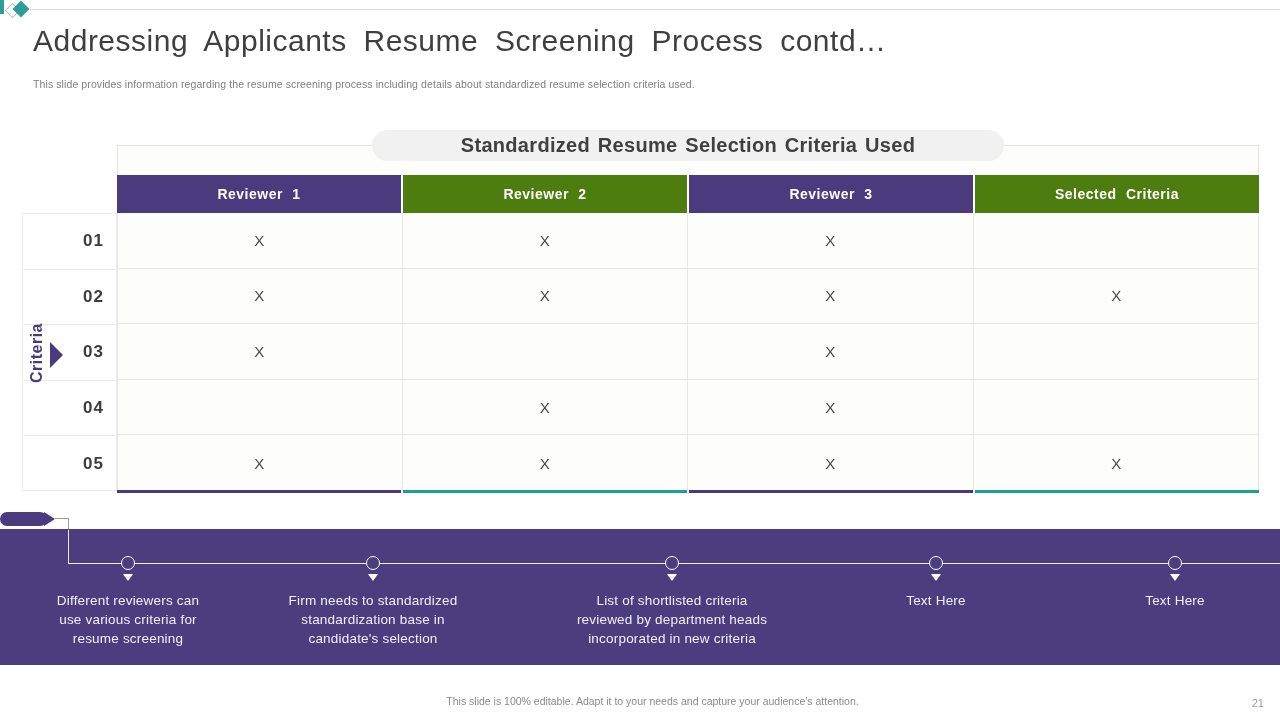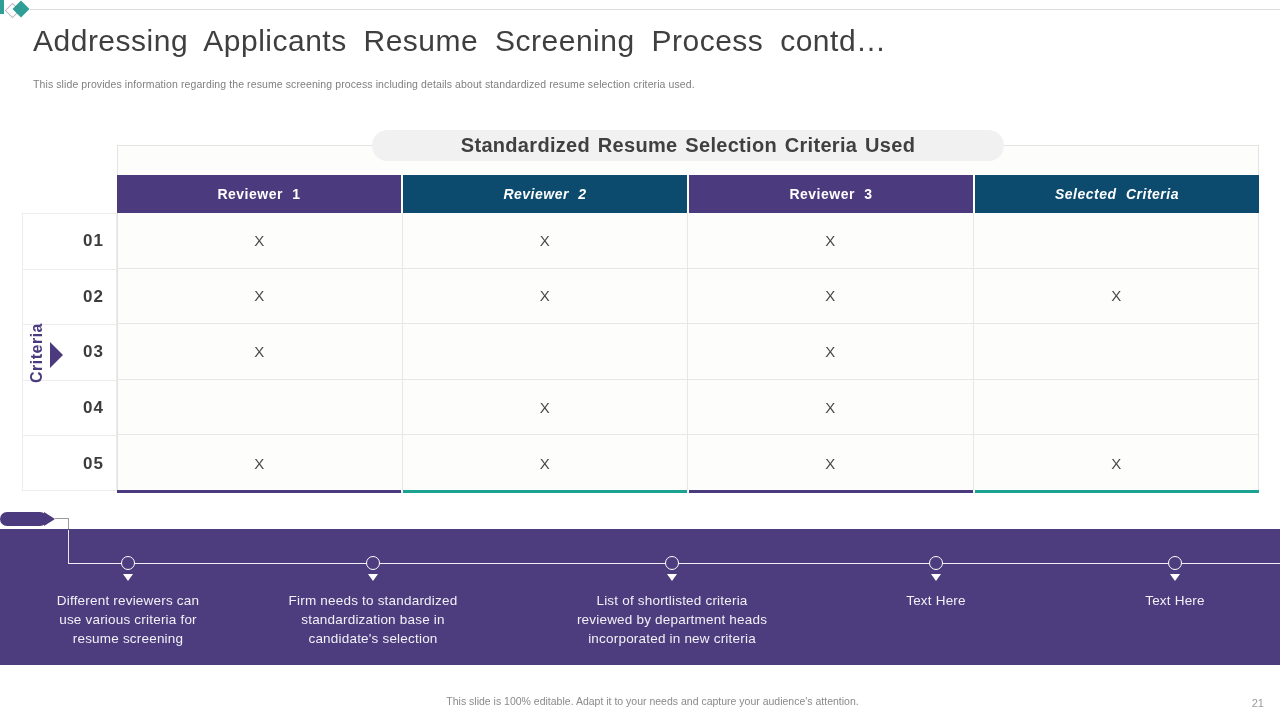--- a/index.html
+++ b/index.html
@@ -16,21 +16,21 @@
   
   .title { position:absolute; left:33px; top:24px; font-size:30px; color:#3f3f3f; letter-spacing:0.5px; word-spacing:8px; }
   .subtitle { position:absolute; left:33px; top:78px; font-size:10.5px; color:#7f7f7f; letter-spacing:0.1px; }
   
   .table-frame { position:absolute; left:117px; top:145px; width:1142px; height:348px; border:1px solid #e3e3e3; background:#fdfdfb; }
   .caption-pill { position:absolute; left:372px; top:130px; width:632px; height:31px; background:#f1f1f1; border-radius:16px;
     display:flex; align-items:center; justify-content:center; font-size:20px; font-weight:bold; color:#404040; letter-spacing:0.3px; word-spacing:2px; z-index:3; }
   .hcell { position:absolute; top:175px; width:284px; height:38px; display:flex; align-items:center; justify-content:center;
     color:#ffffff; font-weight:bold; font-size:14px; letter-spacing:0.5px; word-spacing:5px; z-index:2; }
   .hcell.purple { background:#4b3a7e; }
-  .hcell.teal { background:#0c4a6e;font-style:italic; }
+  .hcell.teal { background:#4d7c0f; }
   .h1 { left:117px; } .h2 { left:403px; } .h3 { left:689px; } .h4 { left:975px; }
   .tbody { position:absolute; left:117px; top:213px; width:1142px; z-index:2; }
   .trow { display:flex; height:55.6px; border-bottom:1px solid #e7e7e7; }
   .trow:last-child { border-bottom:none; }
   .tcell { width:285.5px; border-right:1px solid #e7e7e7; display:flex; align-items:center; justify-content:center;
     font-size:15px; color:#4a4a4a; }
   .tcell:last-child { border-right:none; }
   .bbar { position:absolute; top:490px; height:3px; width:284px; z-index:4; }
   .bbar.purple { background:#4b3a7e; } .bbar.teal { background:#1ba293; }
   

